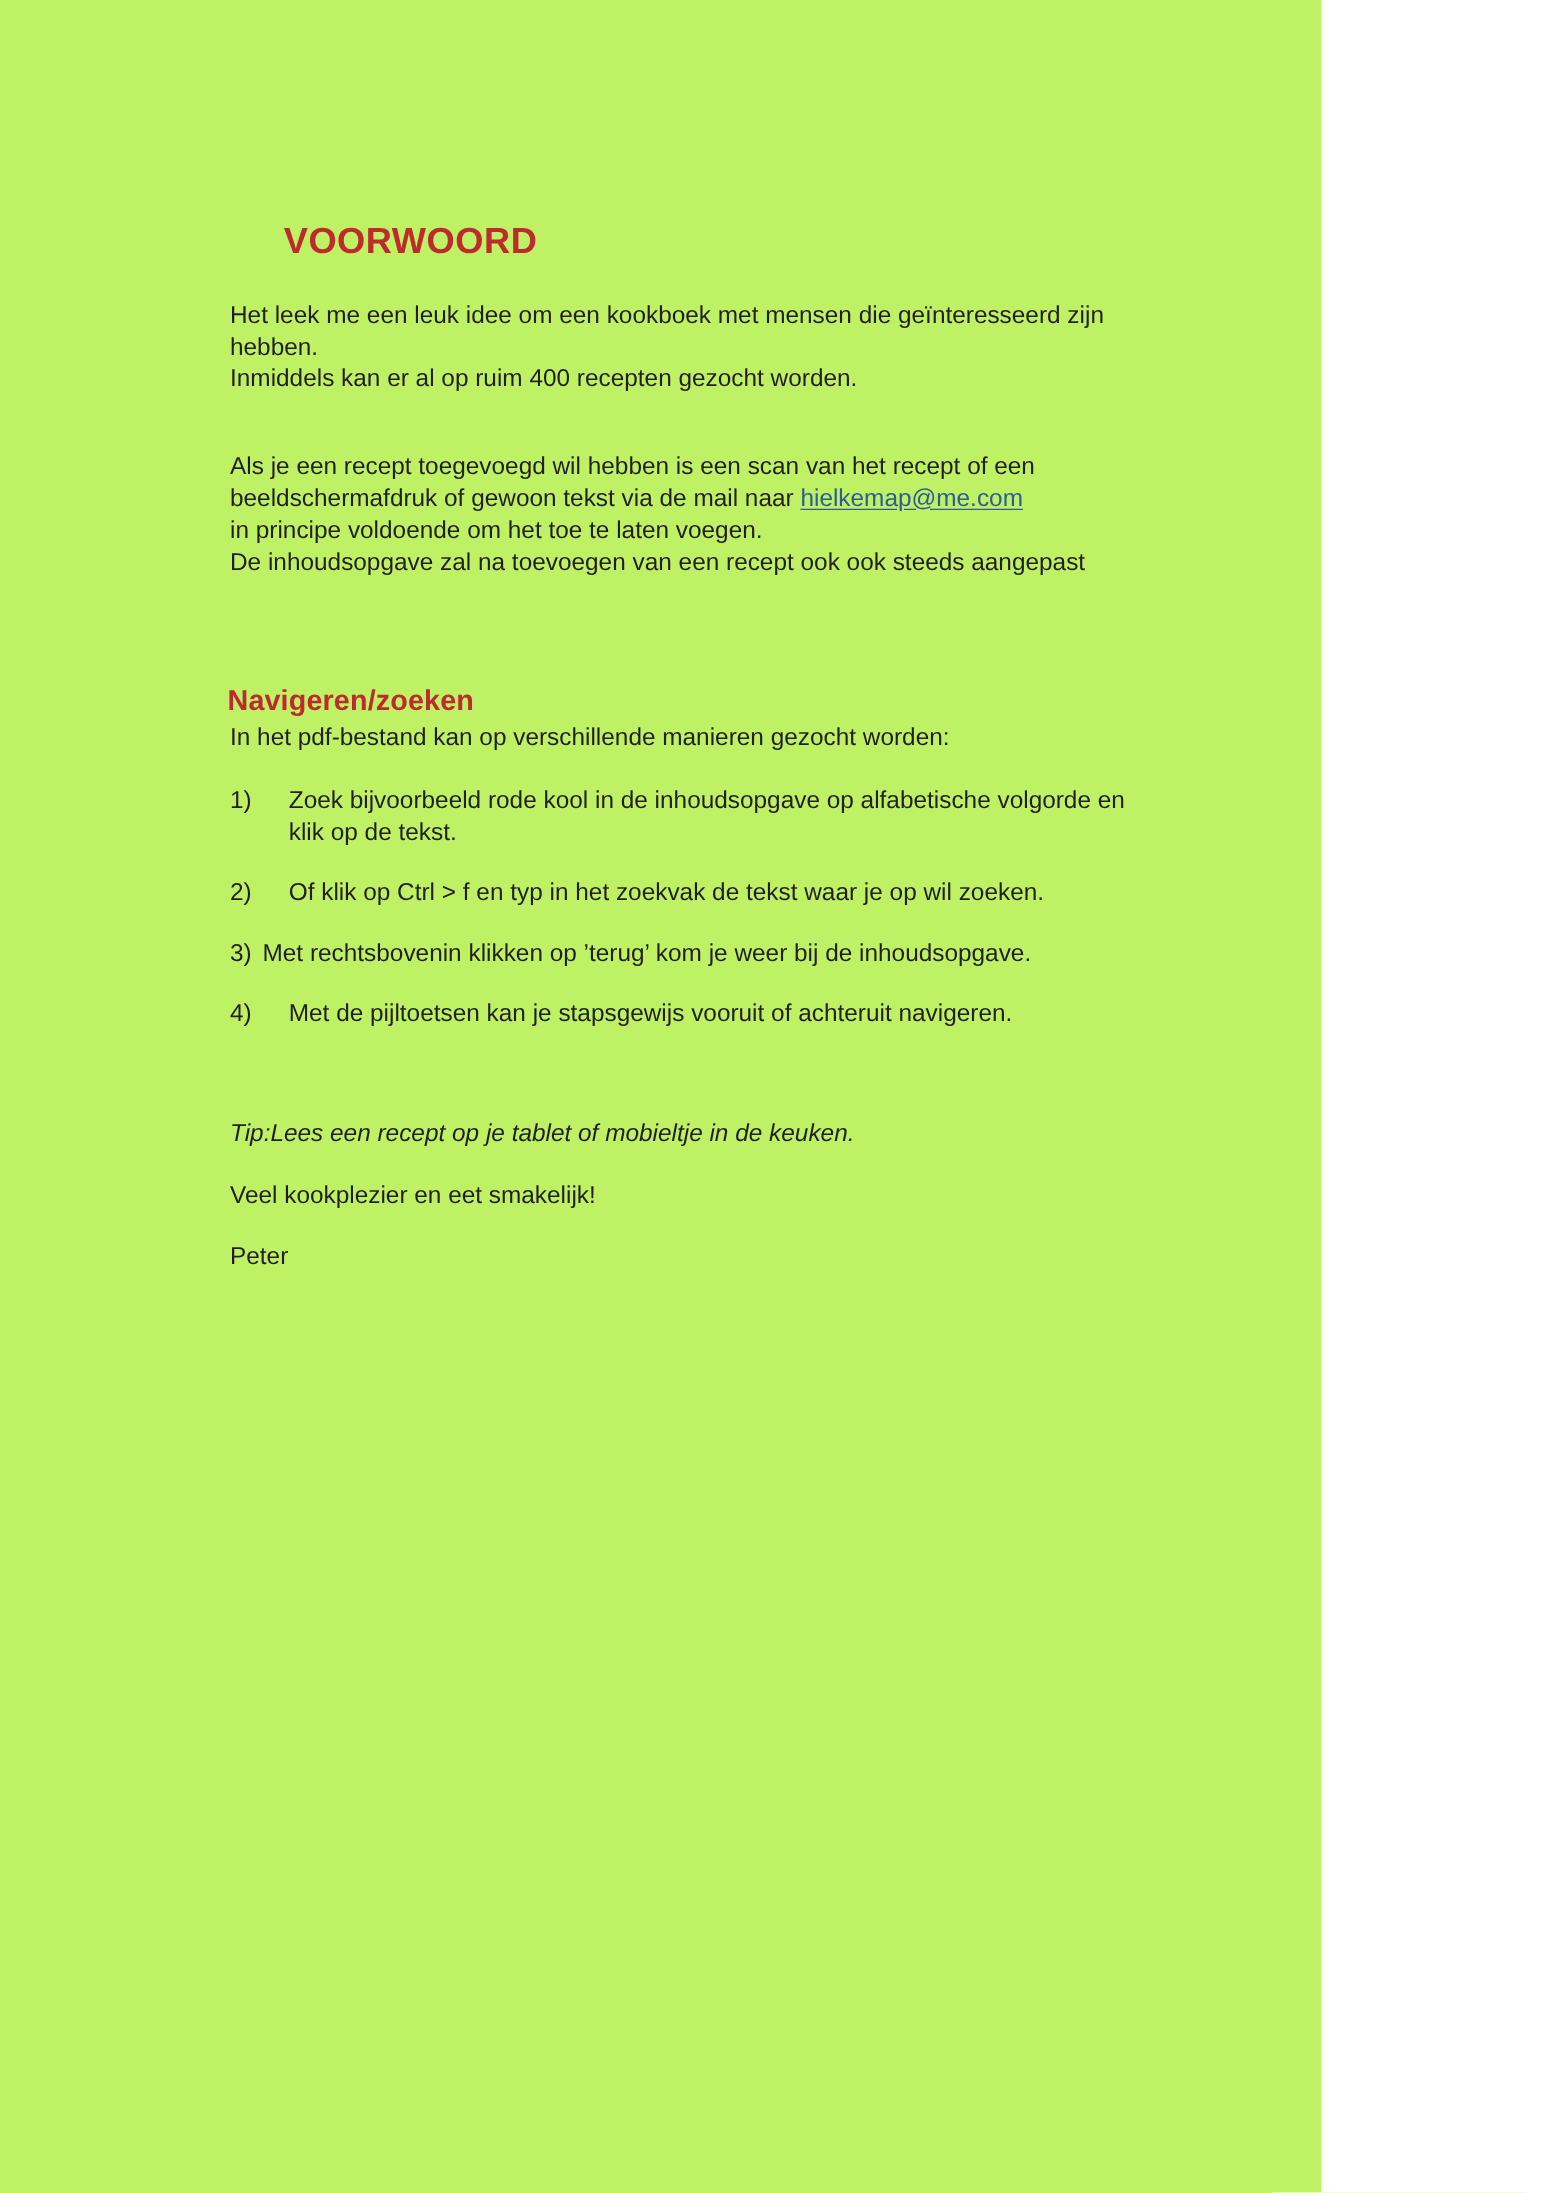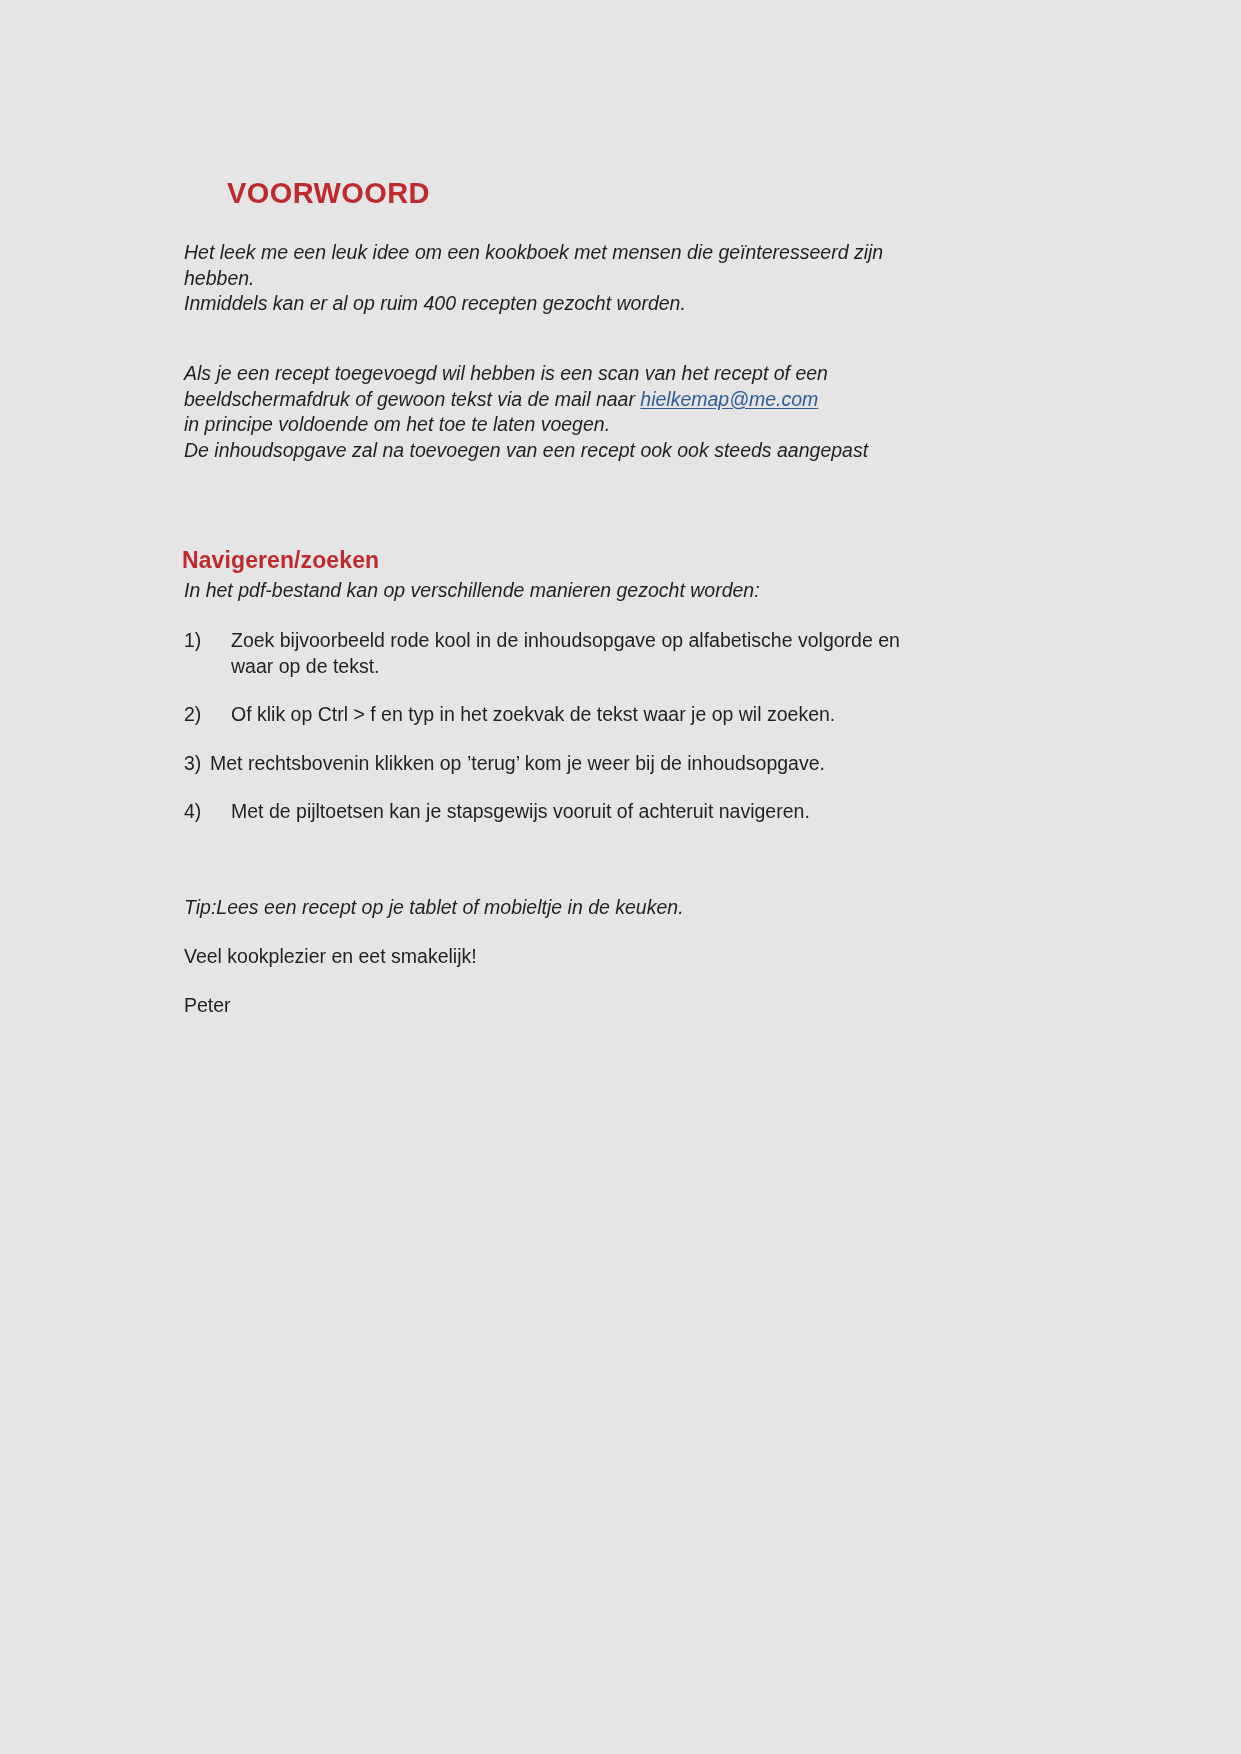--- a/index.html
+++ b/index.html
@@ -6,23 +6,23 @@
     margin: 0;
     padding: 0;
     background: #ffffff;
   }
   body {
     font-family: "Liberation Sans", "DejaVu Sans", sans-serif;
     -webkit-font-smoothing: antialiased;
   }
   .page {
     position: relative;
-    width: 1241px;
+    width: 1057px;
     height: 1754px;
-    background: #e5e5e5;
+    background: #bef264;
     overflow: hidden;
     box-sizing: border-box;
   }
   .content {
     position: absolute;
     left: 0;
     top: 0;
     width: 1241px;
   }
 
@@ -48,21 +48,21 @@
     white-space: nowrap;
   }
 
   
   .para {
     position: absolute;
     color: #231F20;
     font-size: 19.5px;
     line-height: 25.5px;
   }
-  .para .ln { display: block; white-space: nowrap; font-style: italic; }
+  .para .ln { display: block; white-space: nowrap; }
 
   .p-intro  { left: 184px; top: 240px; }
   .p-scan   { left: 184px; top: 361px; }
   .p-search { left: 184px; top: 578px; }
 
   a.maillink {
     color: #2F5C97;
     text-decoration: underline;
     text-underline-offset: 2px;
   }
@@ -136,21 +136,21 @@
     <div class="para p-search">
       <span class="ln">In het pdf-bestand kan op verschillende manieren gezocht worden:</span>
     </div>
 
     <div class="list">
 
       <div class="li">
         <span class="marker">1)</span>
         <span class="txt">
           <span class="ln">Zoek bijvoorbeeld rode kool in de inhoudsopgave op alfabetische volgorde en</span>
-          <span class="ln">waar op de tekst.</span>
+          <span class="ln">klik op de tekst.</span>
         </span>
       </div>
 
       <div class="li">
         <span class="marker">2)</span>
         <span class="txt">
           <span class="ln">Of klik op Ctrl &gt; f en typ in het zoekvak de tekst waar je op wil zoeken.</span>
         </span>
       </div>
 

